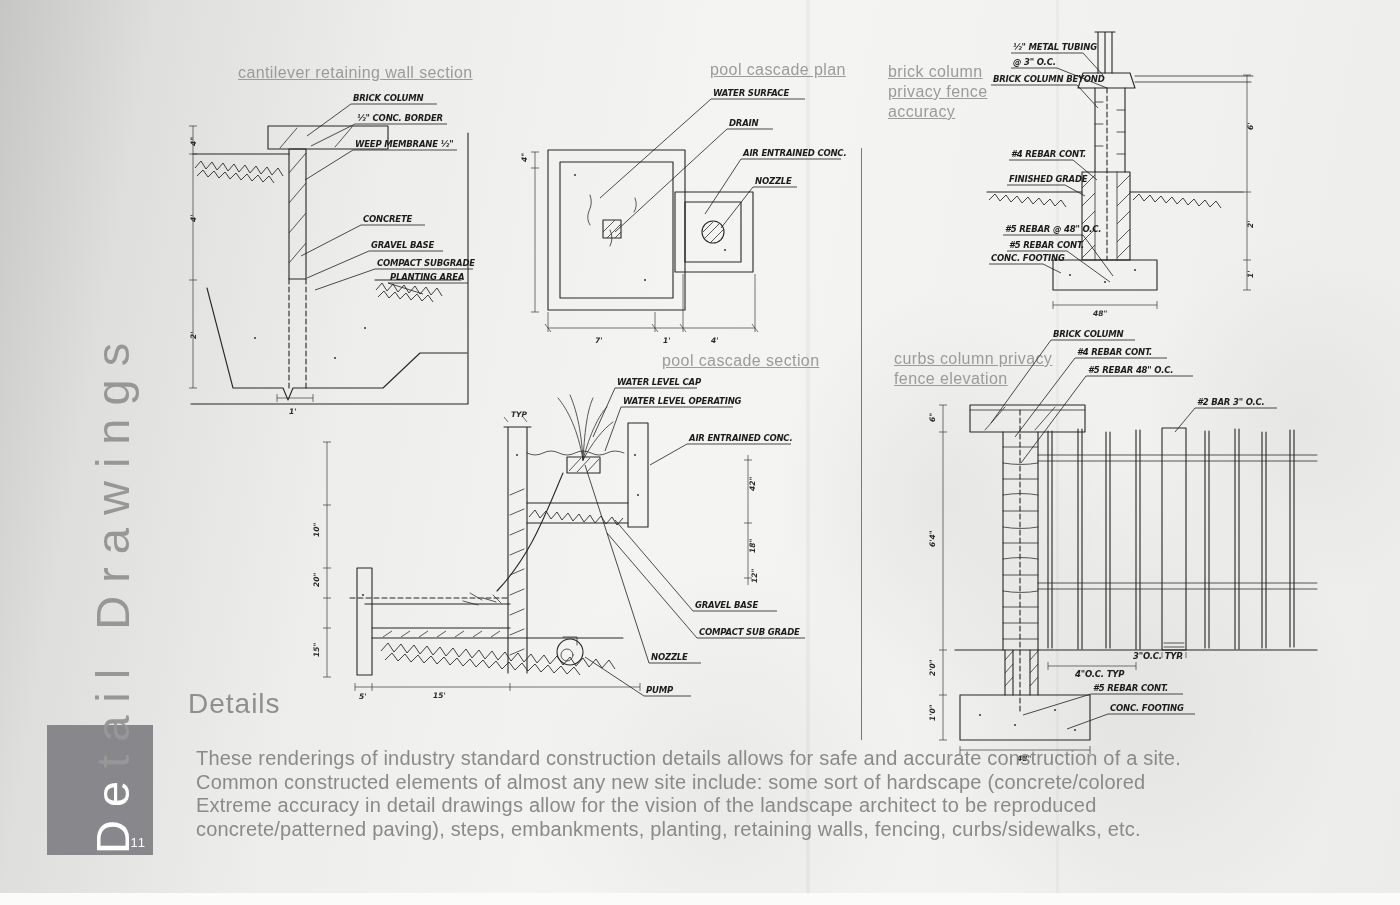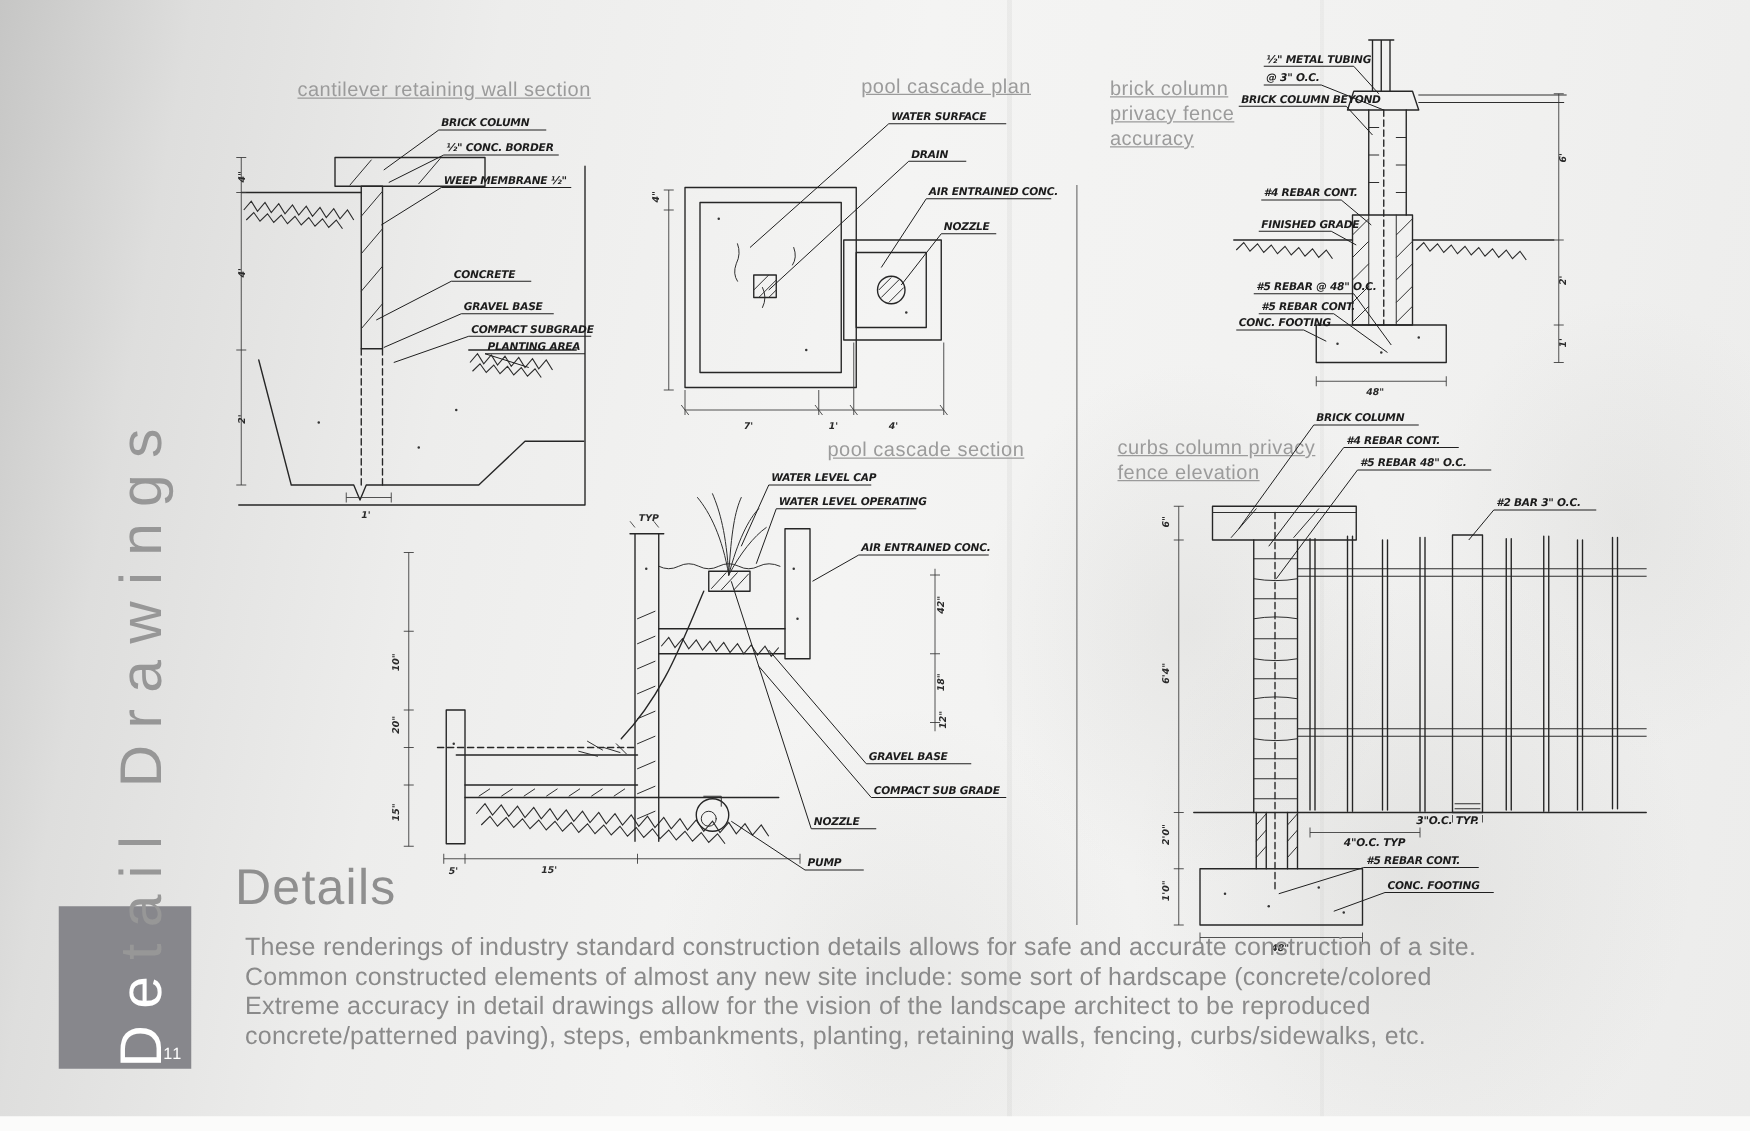--- a/index.html
+++ b/index.html
@@ -14,21 +14,21 @@
         radial-gradient(220px 260px at 1300px 420px, rgba(176,176,172,.14), transparent 70%),
         linear-gradient(90deg, transparent 0 806px, rgba(150,150,148,.10) 806px 810px, transparent 810px 1056px, rgba(150,150,148,.08) 1056px 1059px, transparent 1059px);}
   .bottomstrip{position:absolute;left:0;top:893px;width:1400px;height:12px;background:#fbfbfa;}
   .vtitle{position:absolute;left:85px;top:854px;transform-origin:0 0;transform:rotate(-90deg);
        white-space:nowrap;font-size:47px;letter-spacing:13px;color:#979797;}
   .vtitle .hd2{color:#ffffff;}
   .pagesquare{position:absolute;left:47px;top:725px;width:106px;height:130px;background:#87878c;}
   .pagenum{position:absolute;right:7px;bottom:5px;color:#ffffff;font-size:13px;letter-spacing:1px;}
   .sectitle{position:absolute;color:#9b9b9b;font-size:16px;letter-spacing:.4px;line-height:1.25;text-decoration:underline;}
   .divider{position:absolute;left:861px;top:148px;width:1px;height:592px;background:#5a5a5a;opacity:.8;}
-  .details-h{position:absolute;left:188px;top:688px;font-size:40px;color:#8f8f8f;letter-spacing:1px;}
+  .details-h{position:absolute;left:188px;top:688px;font-size:28px;color:#8f8f8f;letter-spacing:1px;}
   .para{position:absolute;left:196px;top:747px;width:1090px;font-size:20px;line-height:23.5px;color:#8a8a8a;letter-spacing:.2px;}
   svg{position:absolute;overflow:visible;}
   .sk{stroke:#262626;stroke-width:1.1;fill:none;stroke-linecap:round;stroke-linejoin:round;}
   .sk2{stroke:#2e2e2e;stroke-width:.8;fill:none;stroke-linecap:round;}
   .dash{stroke-dasharray:5 3;}
   .dimln{stroke:#3a3a3a;stroke-width:.7;fill:none;}
   .hatch{stroke:#303030;stroke-width:.8;fill:none;}
   .scrib{stroke:#2b2b2b;stroke-width:.9;fill:none;}
   .hl{font:italic bold 8.5px "DejaVu Sans",sans-serif;fill:#1c1c1c;letter-spacing:-.2px;}
   .hd{font:italic bold 7.5px "DejaVu Sans",sans-serif;fill:#2a2a2a;}
@@ -41,21 +41,21 @@
 <div class="texture"></div>
 <div class="bottomstrip"></div>
 
 <div class="pagesquare">
   <span class="pagenum">11</span>
 </div>
 
 <div class="vtitle"><span class="hd2">De</span><span>tail Drawings</span></div>
 
 <div class="sectitle" style="left:238px;top:63px;">cantilever retaining wall section</div>
-<div class="sectitle" style="left:689px;top:60px;">pool cascade plan</div>
+<div class="sectitle" style="left:710px;top:60px;">pool cascade plan</div>
 <div class="sectitle" style="left:888px;top:62px;">
   <div>brick column</div>
   <div>privacy fence</div>
   <div>accuracy</div>
 </div>
 <div class="sectitle" style="left:662px;top:351px;">pool cascade section</div>
 <div class="sectitle" style="left:894px;top:349px;">
   <div>curbs column privacy</div>
   <div>fence elevation</div>
 </div>

